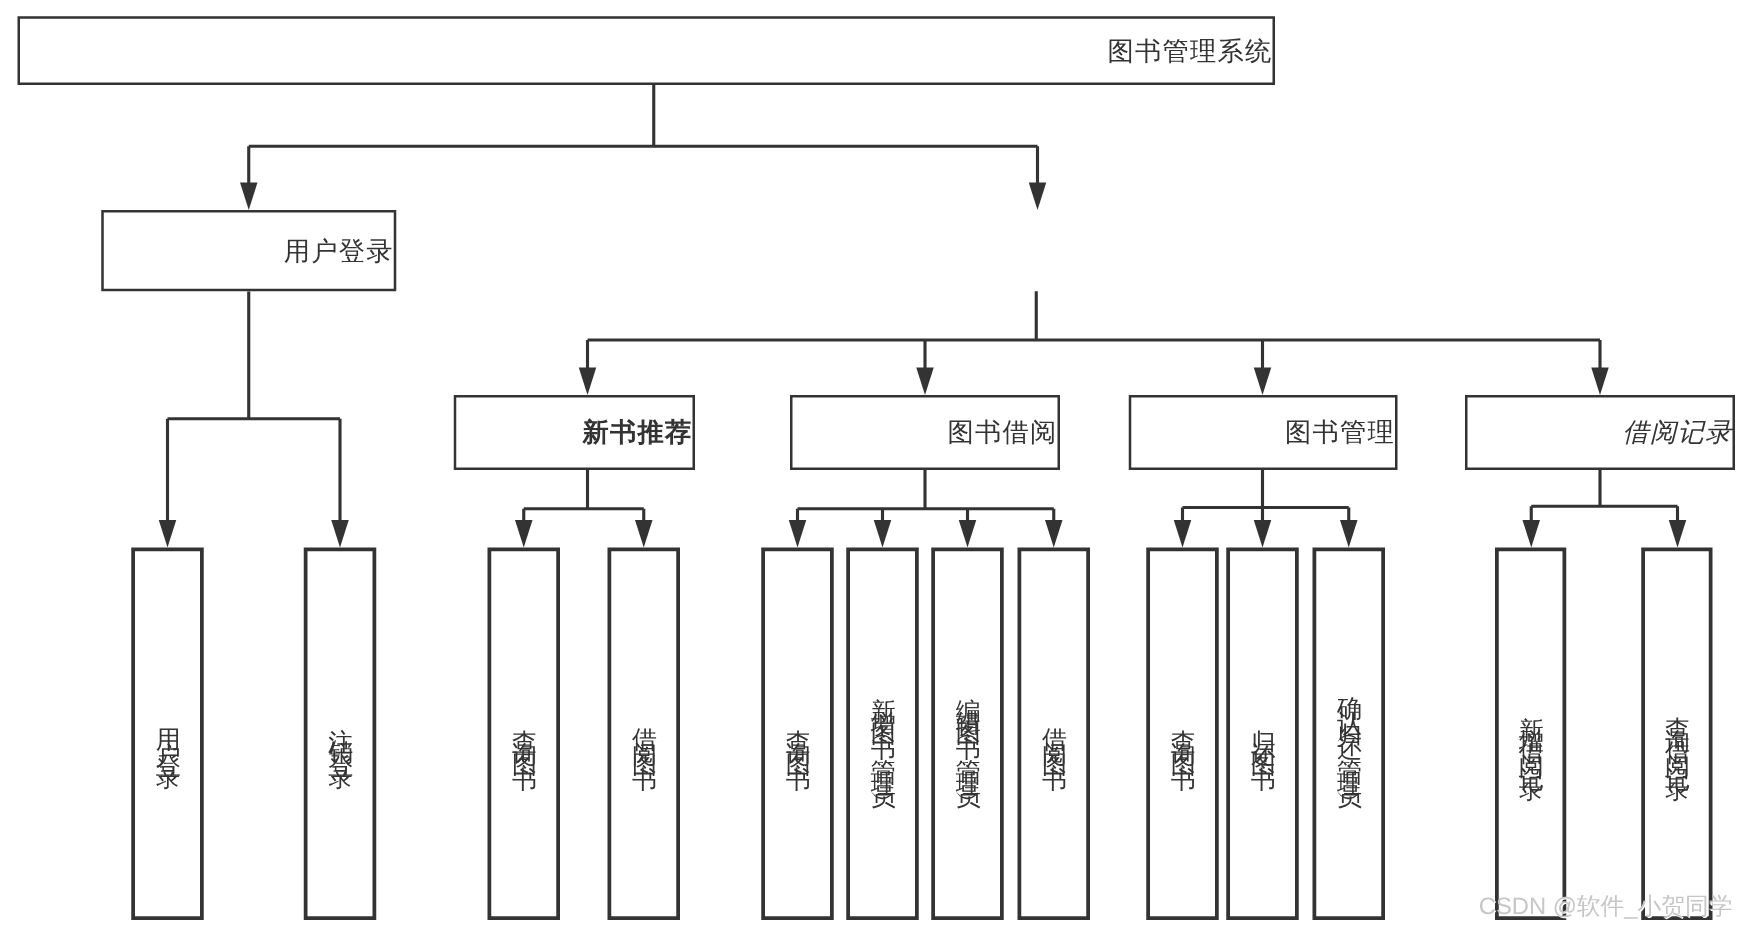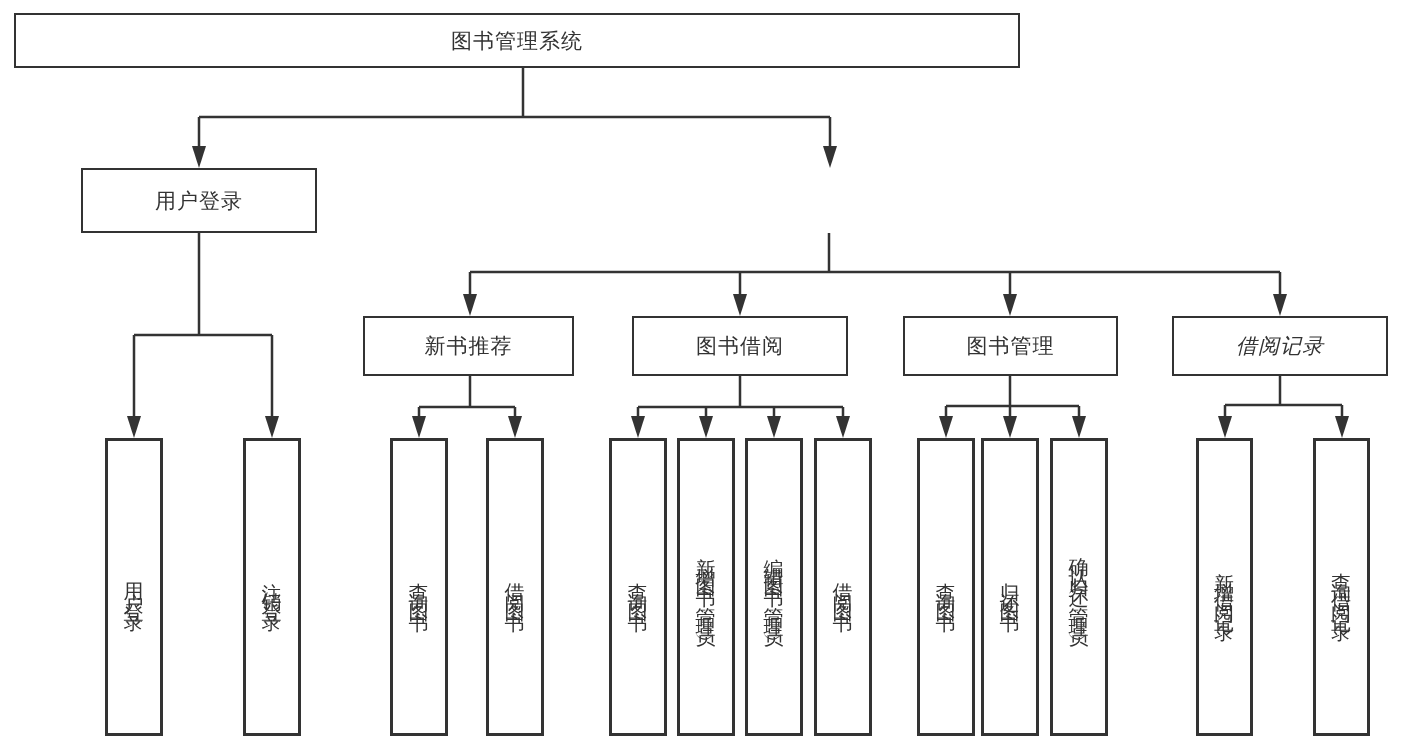--- a/index.html
+++ b/index.html
@@ -26,21 +26,21 @@
     width: 1405px; height: 747px;
     color: var(--stroke);
   }
 
   .node {
     position: absolute;
     background: var(--bg);
     border: 2.5px solid var(--stroke);
     display: flex;
     align-items: center;
-    justify-content: center;
+    justify-content: flex-end;
     font-size: 21px;
     color: var(--text);
     letter-spacing: 1px;
     z-index: 2;
   }
 
   .leaf {
     position: absolute;
     background: var(--bg);
     border: 3px solid var(--stroke);
@@ -118,21 +118,21 @@
   </svg>
 
   <div class="node" style="left:14px; top:13px; width:1006px; height:55px;">
     <span>图书管理系统</span>
   </div>
 
   <div class="node" style="left:81px; top:168px; width:236px; height:65px;">
     <span>用户登录</span>
   </div>
 
-  <div class="node" style="left:363px; top:316px; width:211px; height:60px;">
+  <div class="node" style="left:363px; top:316px; width:193px; height:60px;font-weight:bold;">
     <span>新书推荐</span>
   </div>
   <div class="node" style="left:632px; top:316px; width:216px; height:60px;">
     <span>图书借阅</span>
   </div>
   <div class="node" style="left:903px; top:316px; width:215px; height:60px;">
     <span>图书管理</span>
   </div>
   <div class="node" style="left:1172px; top:316px; width:216px; height:60px;font-style:italic;">
     <span>借阅记录</span>
@@ -175,14 +175,15 @@
     <span class="vtext">确认归还（管理员）</span>
   </div>
 
   <div class="leaf" style="left:1196px; top:438px; width:57px; height:298px;">
     <span class="vtext">新增借阅记录</span>
   </div>
   <div class="leaf" style="left:1313px; top:438px; width:57px; height:298px;">
     <span class="vtext">查询借阅记录</span>
   </div>
 
+  <div class="watermark">CSDN @软件_小贺同学</div>
 
 </div>
 
 </body></html>

